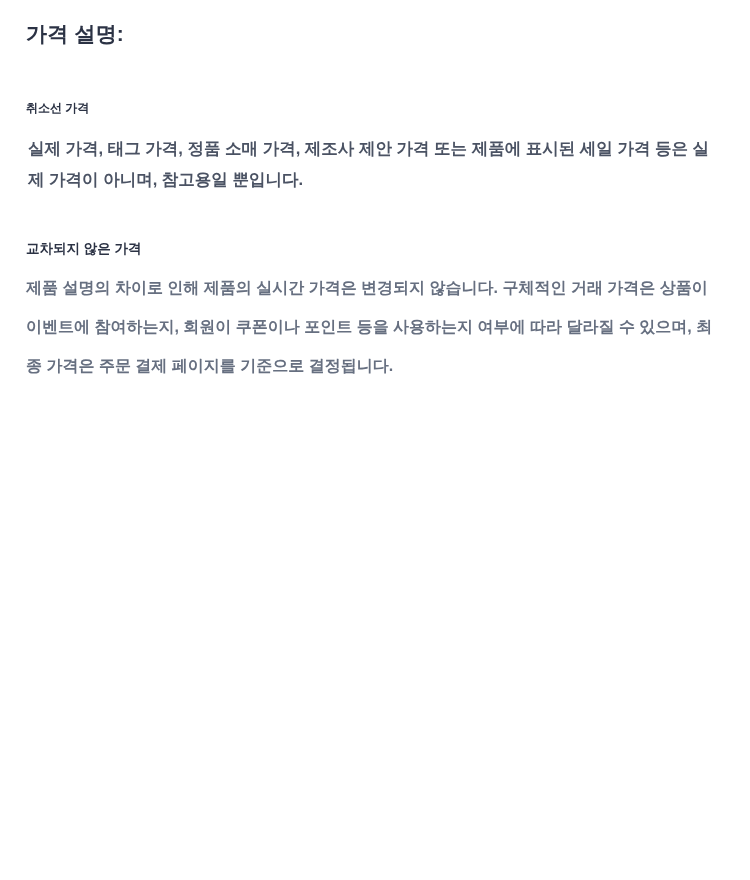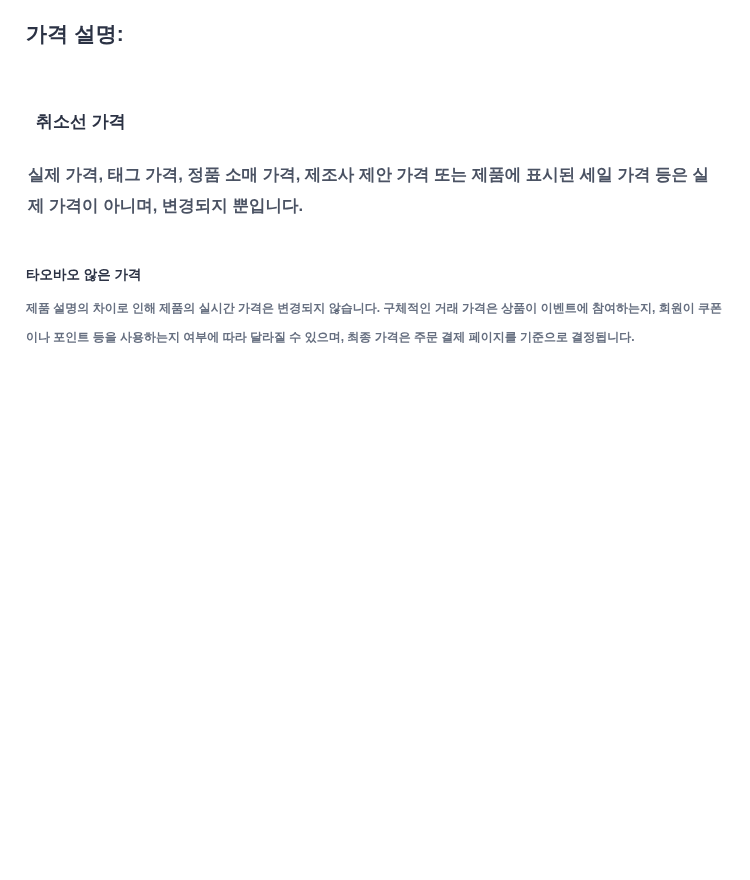--- a/index.html
+++ b/index.html
@@ -24,24 +24,24 @@
   .title {
     font-size: 21px;
     font-weight: bold;
     color: #2b3244;
     letter-spacing: 0.2px;
     margin: 0;
     padding-top: 20px;
     padding-left: 8px;
   }
   .section-head {
-    font-size: 17px;
+    font-size: 12px;
     font-weight: bold;
     color: #2b3244;
-    margin: 10px;
+    margin: 0;
     padding-left: 8px;
     padding-top: 52px;
   }
   .lead {
     font-size: 16.5px;
     font-weight: bold;
     color: #4a5263;
     line-height: 1.85;
     margin: 0;
     padding-top: 16px;
@@ -50,42 +50,42 @@
   }
   .sub-head {
     font-size: 13.5px;
     font-weight: bold;
     color: #2b3244;
     margin: 0;
     padding-left: 8px;
     padding-top: 46px;
   }
   .body-block {
-    font-size: 12px;
+    font-size: 16px;
     font-weight: bold;
     color: #666f80;
     line-height: 2.45;
     margin: 0;
     padding-left: 8px;
     padding-right: 6px;
   }
   .body-block.b1 { padding-top: 10px; }
   .body-block.b2 { padding-top: 30px; }
   .body-block.b3 { padding-top: 30px; }
 </style>
 </head>
 <body>
 
 <div class="page">
 
   <h1 class="title">가격 설명:</h1>
 
   <h2 class="section-head">취소선 가격</h2>
 
-  <p class="lead">실제 가격, 태그 가격, 정품 소매 가격, 제조사 제안 가격 또는 제품에 표시된 세일 가격 등은 실제 가격이 아니며, 변경되지 뿐입니다.</p>
+  <p class="lead">실제 가격, 태그 가격, 정품 소매 가격, 제조사 제안 가격 또는 제품에 표시된 세일 가격 등은 실제 가격이 아니며, 참고용일 뿐입니다.</p>
 
-  <h3 class="sub-head">타오바오 않은 가격</h3>
+  <h3 class="sub-head">교차되지 않은 가격</h3>
 
   <p class="body-block b1">제품 설명의 차이로 인해 제품의 실시간 가격은 변경되지 않습니다. 구체적인 거래 가격은 상품이 이벤트에 참여하는지, 회원이 쿠폰이나 포인트 등을 사용하는지 여부에 따라 달라질 수 있으며, 최종 가격은 주문 결제 페이지를 기준으로 결정됩니다.</p>
 
 
 
 </div>
 
 </body></html>

